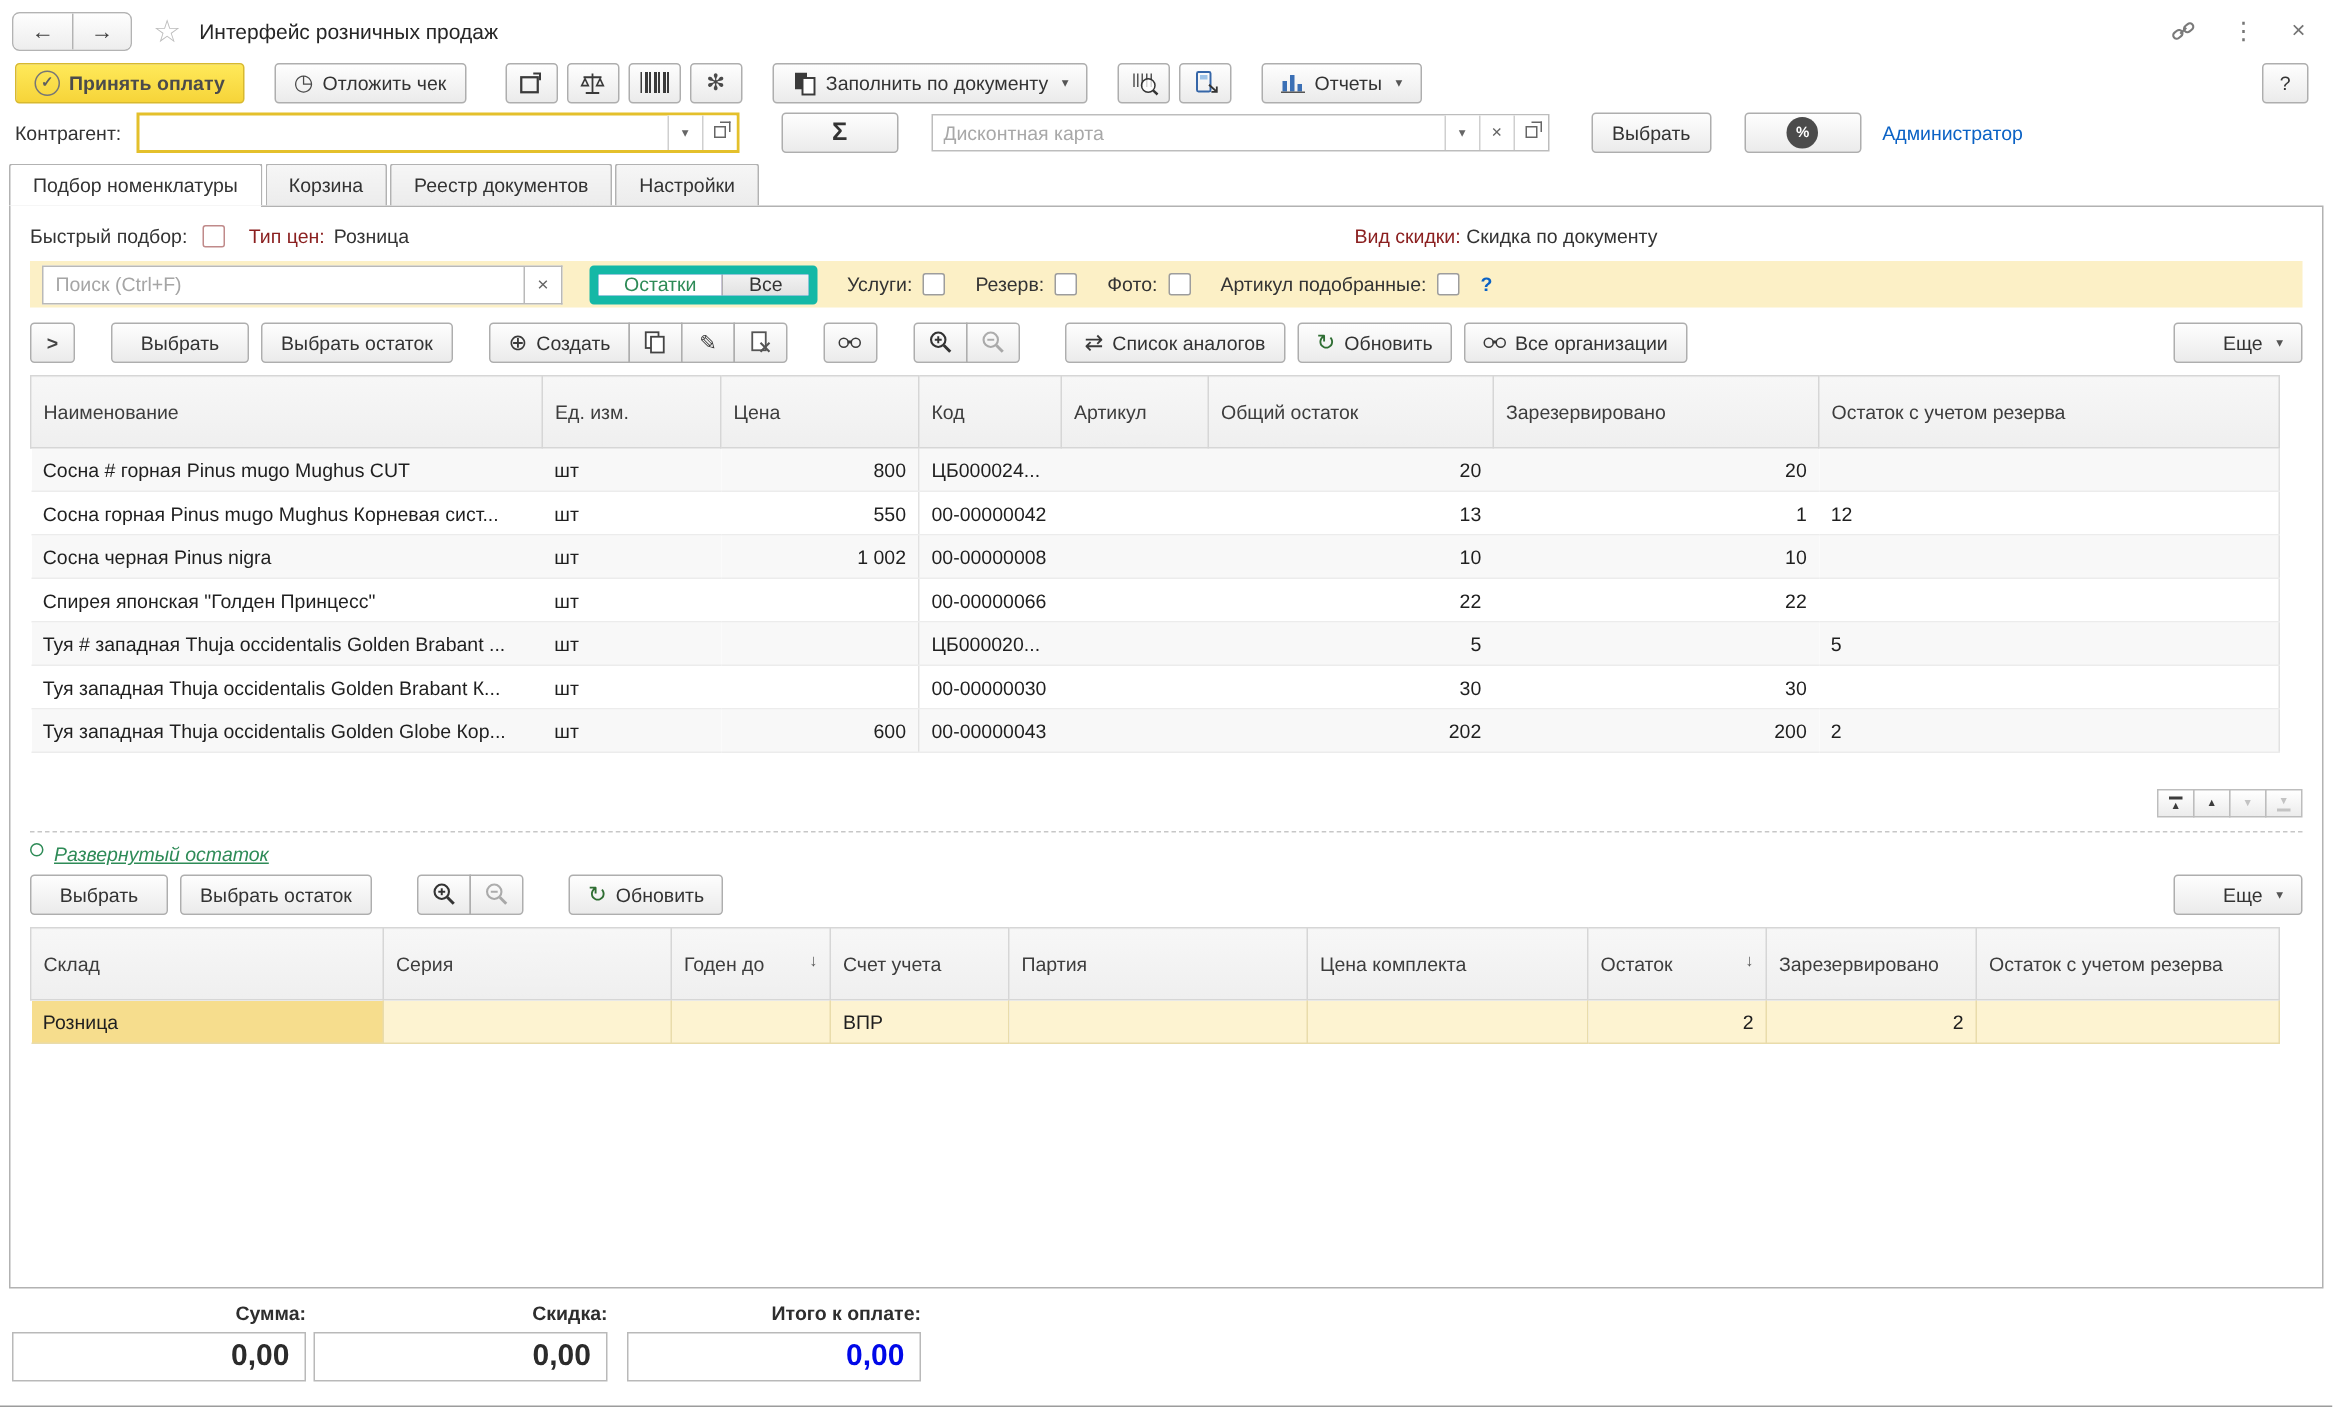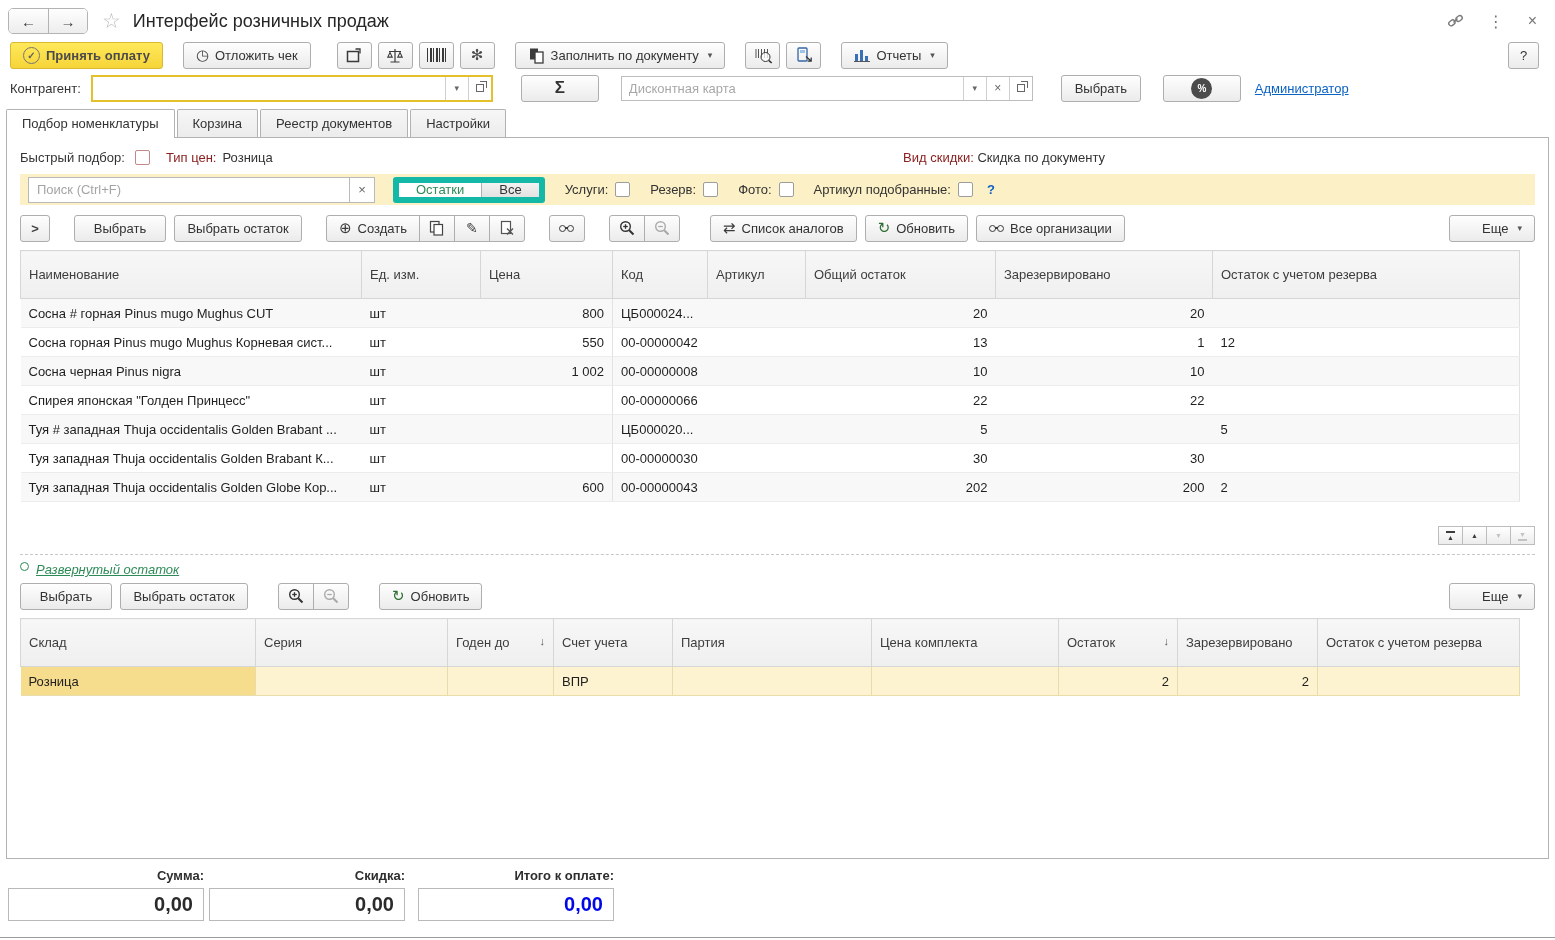--- a/index.html
+++ b/index.html
@@ -8,21 +8,21 @@
     font-family:"Liberation Sans", sans-serif;
     font-size:13px; color:#333; background:#fff;
     position:relative; overflow:hidden;
   }
   
   .titlebar { display:flex; align-items:center; height:38px; padding:4px 10px 0 8px; }
   .navpair { display:flex; border:1px solid #b3b3b3; border-radius:5px; overflow:hidden; height:26px; }
   .navpair .nbtn { width:39px; border:none; background:linear-gradient(#fefefe,#ededed); font-size:15px; color:#3c3c3c; cursor:pointer; display:flex;align-items:center;justify-content:center; }
   .navpair .nbtn + .nbtn { border-left:1px solid #b3b3b3; }
   .star { color:#bdbdbd; font-size:21px; margin:0 12px 0 14px; }
-  .title { font-size:18px; color:#262626; }
+  .title { font-size:14px; color:#262626; }
   .titlebar-right { margin-left:auto; display:flex; align-items:center; gap:24px; color:#757575; padding-right:8px; }
   .titlebar-right .tico { font-size:16px; cursor:pointer; display:flex; align-items:center; }
   
   .toolbar { display:flex; align-items:center; padding:0 10px; height:34px; gap:6px; }
   .btn { display:inline-flex; align-items:center; gap:6px; height:27px; padding:0 12px;
          background:linear-gradient(#fefefe,#ebebeb); border:1px solid #aeaeae; border-radius:3px;
          font-size:13px; color:#333; cursor:pointer; white-space:nowrap; }
   .btn-accent { background:linear-gradient(#ffe95a,#f6d439); border-color:#d8b92f; font-weight:bold; color:#4b4b4b; }
   .btn-icononly { width:35px; padding:0; justify-content:center; }
   .caret { font-size:9px; color:#555; margin-left:3px; }
@@ -41,21 +41,21 @@
   .field input { border:none; outline:none; flex:1; padding:0 7px; font:inherit; color:#333; min-width:0; background:transparent; }
   .field input::placeholder { color:#a8a8a8; }
   .fbtn { width:23px; display:flex; align-items:center; justify-content:center; border-left:1px solid #cfcfcf; color:#666; font-size:9px; background:#fff; cursor:pointer; }
   .fbtn.x { font-size:12px; }
   .mini-open { position:relative; width:8px; height:8px; border:1px solid #666; display:inline-block; }
   .mini-open::after { content:""; position:absolute; right:-4px; top:-4px; width:6px; height:6px;
                       border-top:1px solid #666; border-right:1px solid #666; }
   .sigma-btn { width:78px; justify-content:center; font-size:17px; font-weight:bold; }
   .rosette { width:21px; height:21px; border-radius:50%; background:#4b4b4b; color:#fff; font-size:10px; font-weight:bold;
              display:flex; align-items:center; justify-content:center; }
-  .userlink { color:#0b62c5; text-decoration:underline; cursor:pointer; margin-left:4px; }
+  .userlink { color:#0b62c5; cursor:pointer; margin-left:4px; }
   
   .tabs { display:flex; padding-left:6px; margin-top:5px; position:relative; z-index:2; }
   .tab { height:28px; padding:0 15px; display:flex; align-items:center; border:1px solid #b2b2b2; border-bottom:none;
          background:linear-gradient(#f6f6f6,#ececec); margin-right:2px; border-radius:2px 2px 0 0; cursor:pointer; color:#333; }
   .tab.active { background:#fff; position:relative; }
   .tab.active::after { content:""; position:absolute; left:0; right:0; bottom:-1px; height:1px; background:#fff; }
   .panel { margin:0 6px; border:1px solid #b2b2b2; background:#fff; height:722px; padding:0 13px; position:relative; }
   
   .filter-row { display:flex; align-items:center; height:34px; padding-top:4px; }
   .cb { width:15px; height:15px; border:1px solid #9d9d9d; background:#fff; border-radius:2px; display:inline-block; cursor:pointer; }

